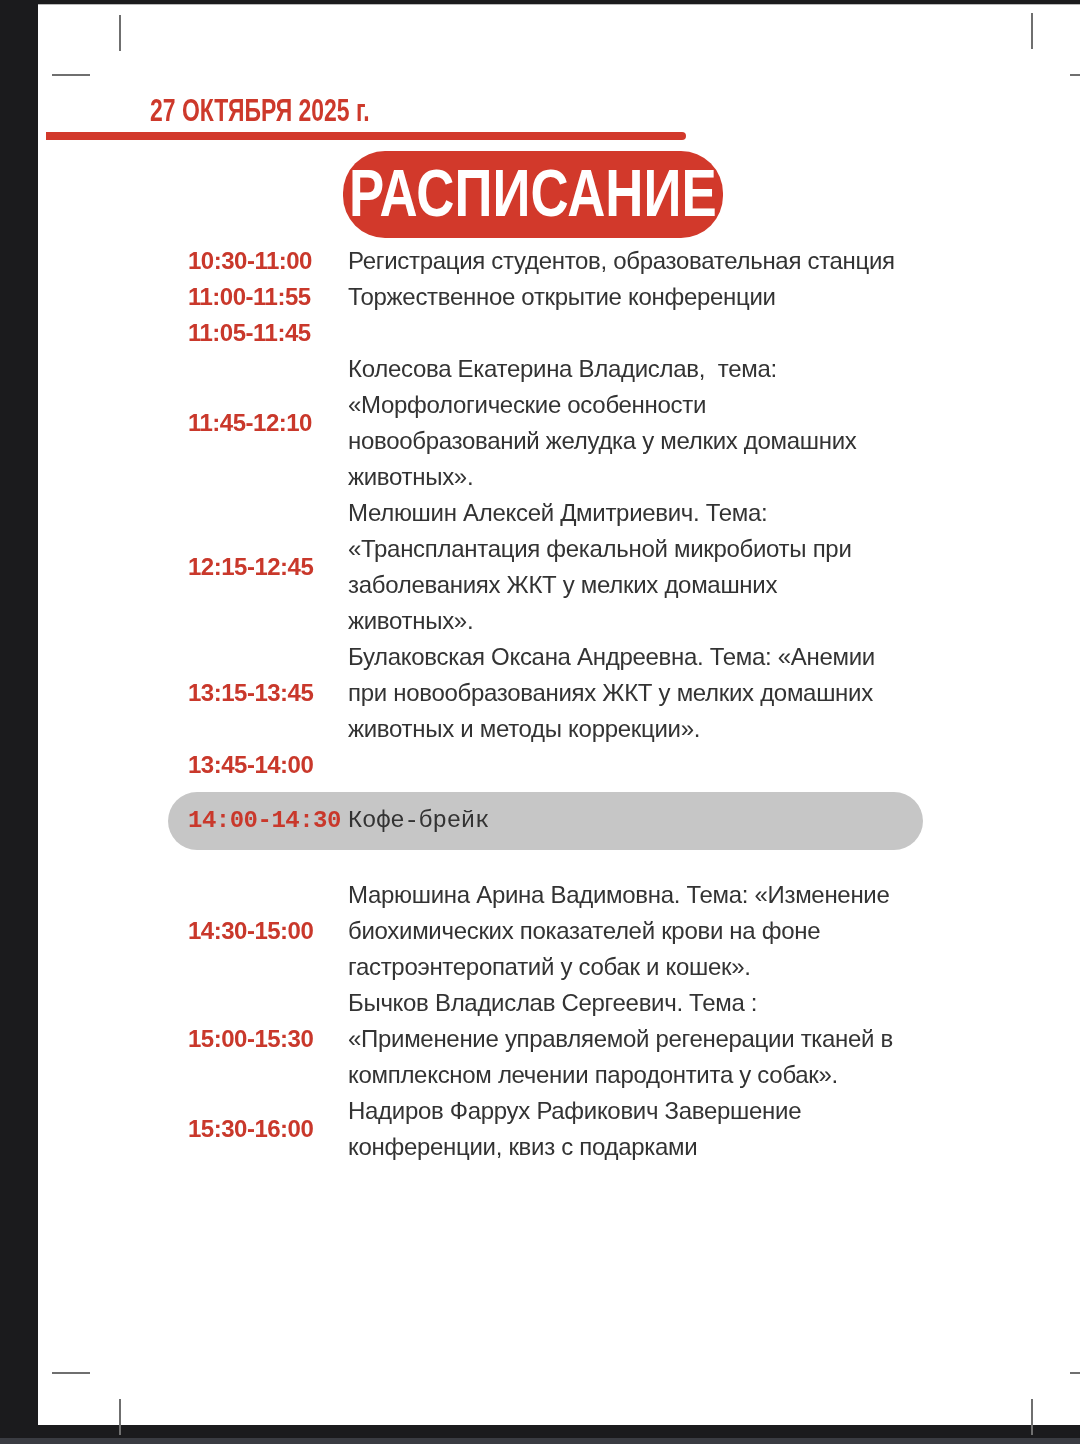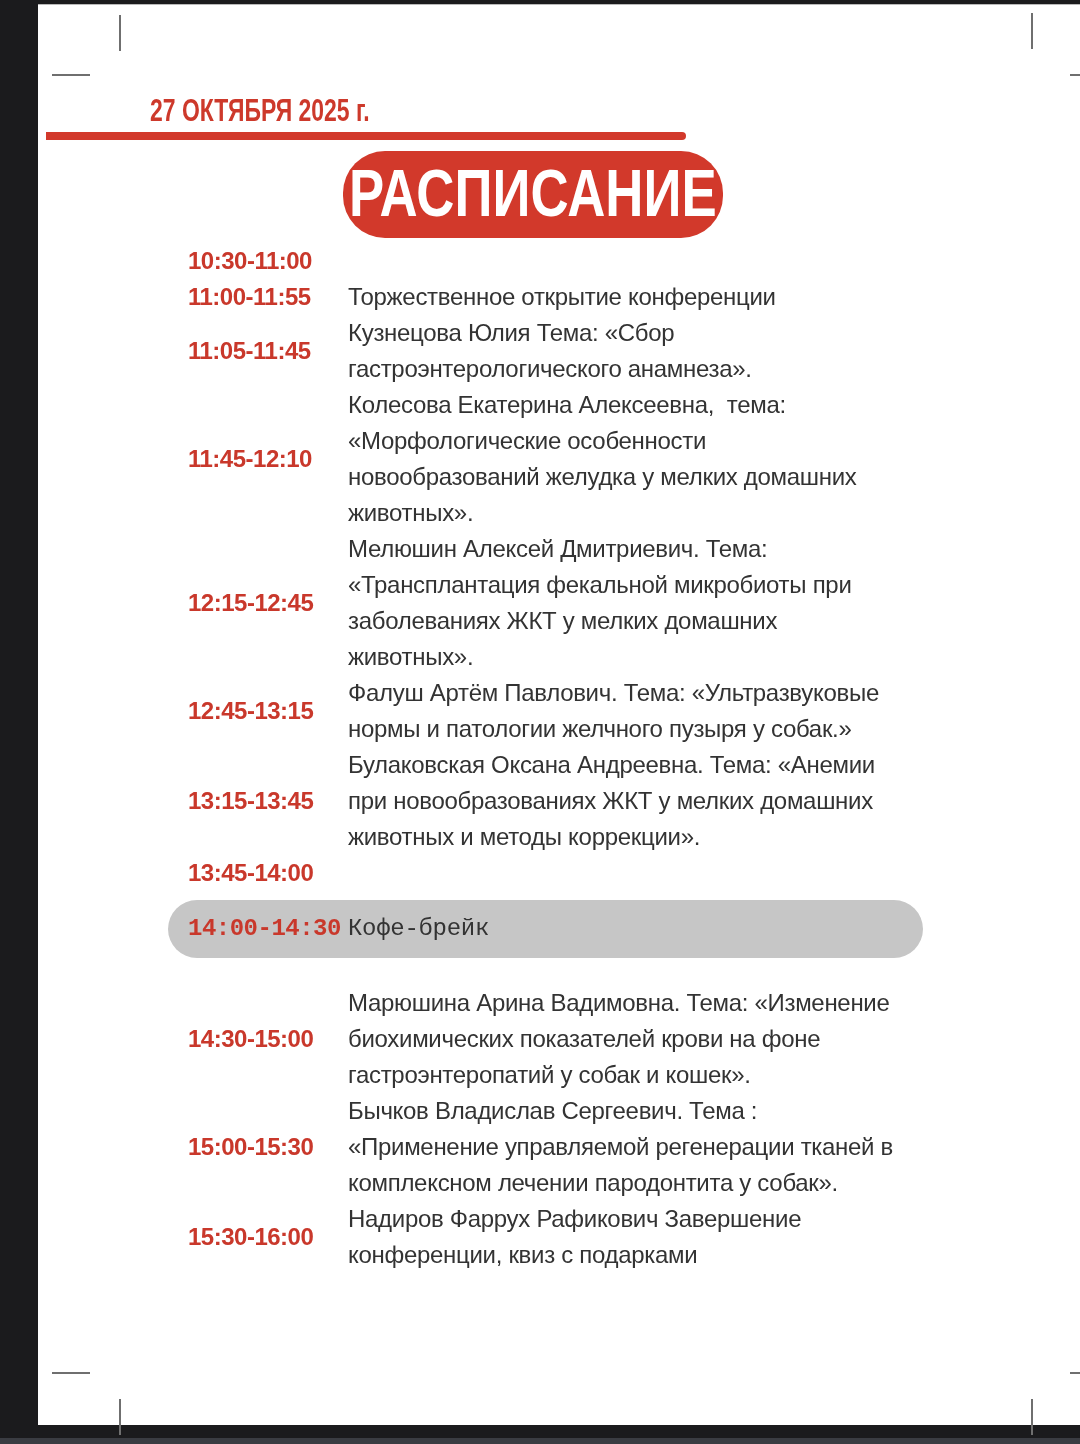--- a/index.html
+++ b/index.html
@@ -99,54 +99,48 @@
   <div class="red-rule"></div>
 
   <div class="title-badge">
     <span class="title-text">РАСПИСАНИЕ</span>
   </div>
 
   <div class="schedule">
 
     <div class="row">
       <span class="time">10:30-11:00</span>
+      <span class="desc">Регистрация студентов, образовательная станция</span>
     </div>
 
     <div class="row">
       <span class="time">11:00-11:55</span>
       <span class="desc">Торжественное открытие конференции</span>
     </div>
 
     <div class="row">
       <span class="time">11:05-11:45</span>
-      <span class="desc">Кузнецова Юлия Тема: «Сбор
-гастроэнтерологического анамнеза».</span>
     </div>
 
     <div class="row">
       <span class="time">11:45-12:10</span>
-      <span class="desc">Колесова Екатерина Алексеевна,  тема:
+      <span class="desc">Колесова Екатерина Владислав,  тема:
 «Морфологические особенности
 новообразований желудка у мелких домашних
 животных».</span>
     </div>
 
     <div class="row">
       <span class="time">12:15-12:45</span>
       <span class="desc">Мелюшин Алексей Дмитриевич. Тема:
 «Трансплантация фекальной микробиоты при
 заболеваниях ЖКТ у мелких домашних
 животных».</span>
     </div>
 
-    <div class="row">
-      <span class="time">12:45-13:15</span>
-      <span class="desc">Фалуш Артём Павлович. Тема: «Ультразвуковые
-нормы и патологии желчного пузыря у собак.»</span>
-    </div>
 
     <div class="row">
       <span class="time">13:15-13:45</span>
       <span class="desc">Булаковская Оксана Андреевна. Тема: «Анемии
 при новообразованиях ЖКТ у мелких домашних
 животных и методы коррекции».</span>
     </div>
 
     <div class="row">
       <span class="time">13:45-14:00</span>

